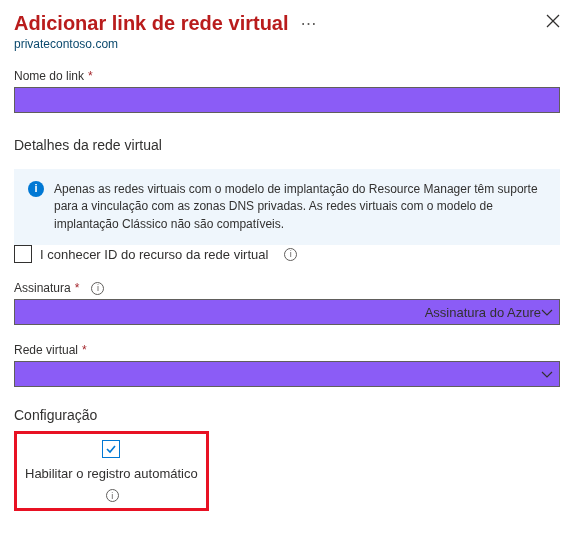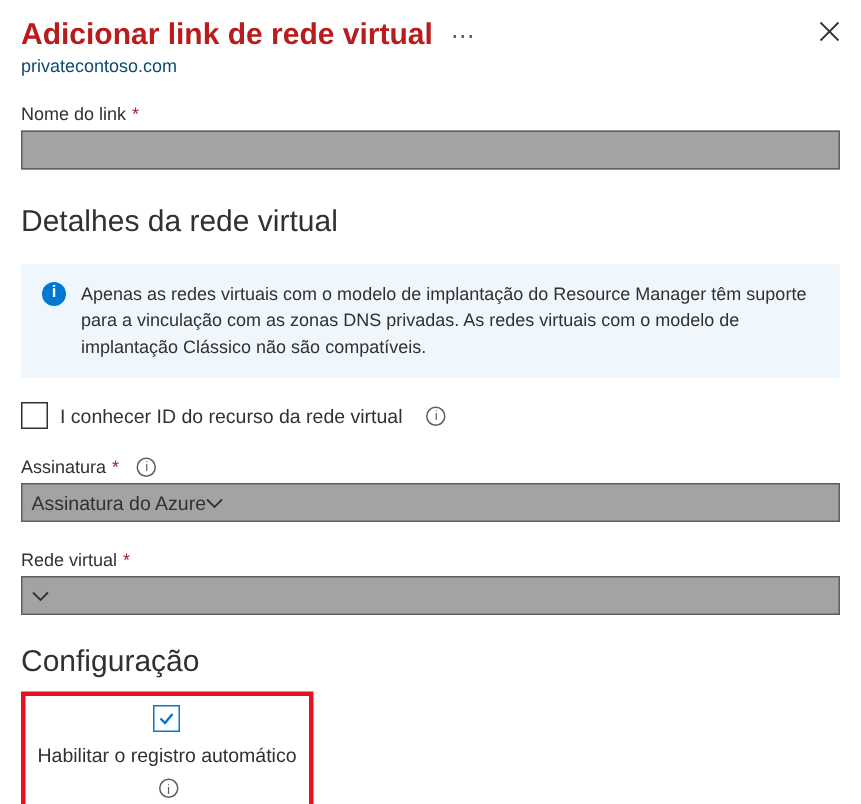--- a/index.html
+++ b/index.html
@@ -17,38 +17,38 @@
     .blade-title { font-size: 20px; font-weight: 600; color: #b91c1c; }
     .more-dots { color: #605e5c; cursor: pointer; font-size: 16px; letter-spacing: 1px; }
     .close { position: absolute; right: 14px; top: 14px; cursor: pointer; color: #323130; }
     .close svg { width: 14px; height: 14px; }
     .subtitle { font-size: 12px; color: #0c4a6e; margin-top: 2px; }
     .field-label { font-size: 12px; color: #323130; margin-top: 18px; display: flex; align-items: center; gap: 4px; }
     .req { color: #a4262c; }
     .info-icon { display: inline-flex; width: 13px; height: 13px; border: 1px solid #605e5c; border-radius: 50%; align-items: center; justify-content: center; font-size: 9px; color: #605e5c; margin-left: 8px; }
     .text-input, .select-box {
       width: 100%; height: 26px; border: 1px solid #605e5c; padding: 0 6px;
-      font-size: 13px; margin-top: 4px; background: #a3a3a3; display: flex;
-      align-items: center; justify-content: flex-start;
+      font-size: 13px; margin-top: 4px; background: #8b5cf6; display: flex;
+      align-items: center; justify-content: flex-end;
     }
     .select-box { cursor: pointer; }
     .chevron { color: #323130; }
-    .section-heading { font-size: 20px; color: #323130; margin-top: 24px; }
+    .section-heading { font-size: 14px; color: #323130; margin-top: 24px; }
     .info-banner {
       background: #eff6fc; padding: 12px 14px; margin-top: 16px;
       display: flex; gap: 10px; font-size: 12px; color: #323130;
       line-height: 1.45;
     }
     .info-banner .banner-icon {
       flex-shrink: 0; width: 16px; height: 16px; background: #0078d4;
       border-radius: 50%; color: #fff; display: flex; align-items: center;
       justify-content: center; font-size: 11px; font-weight: bold;
     }
     .checkbox-row {
-      display: flex; align-items: center; gap: 8px; margin-top: 16px;
+      display: flex; align-items: center; gap: 8px; 
       font-size: 13px; color: #323130;
     }
     .checkbox {
       width: 18px; height: 18px; border: 1px solid #323130;
       display: flex; align-items: center; justify-content: center;
       background: #fff; cursor: pointer; flex-shrink: 0;
     }
     .checkbox.checked { border-color: #0078d4; }
     .checkbox.checked svg { stroke: #0078d4; }
     .highlight-box {

